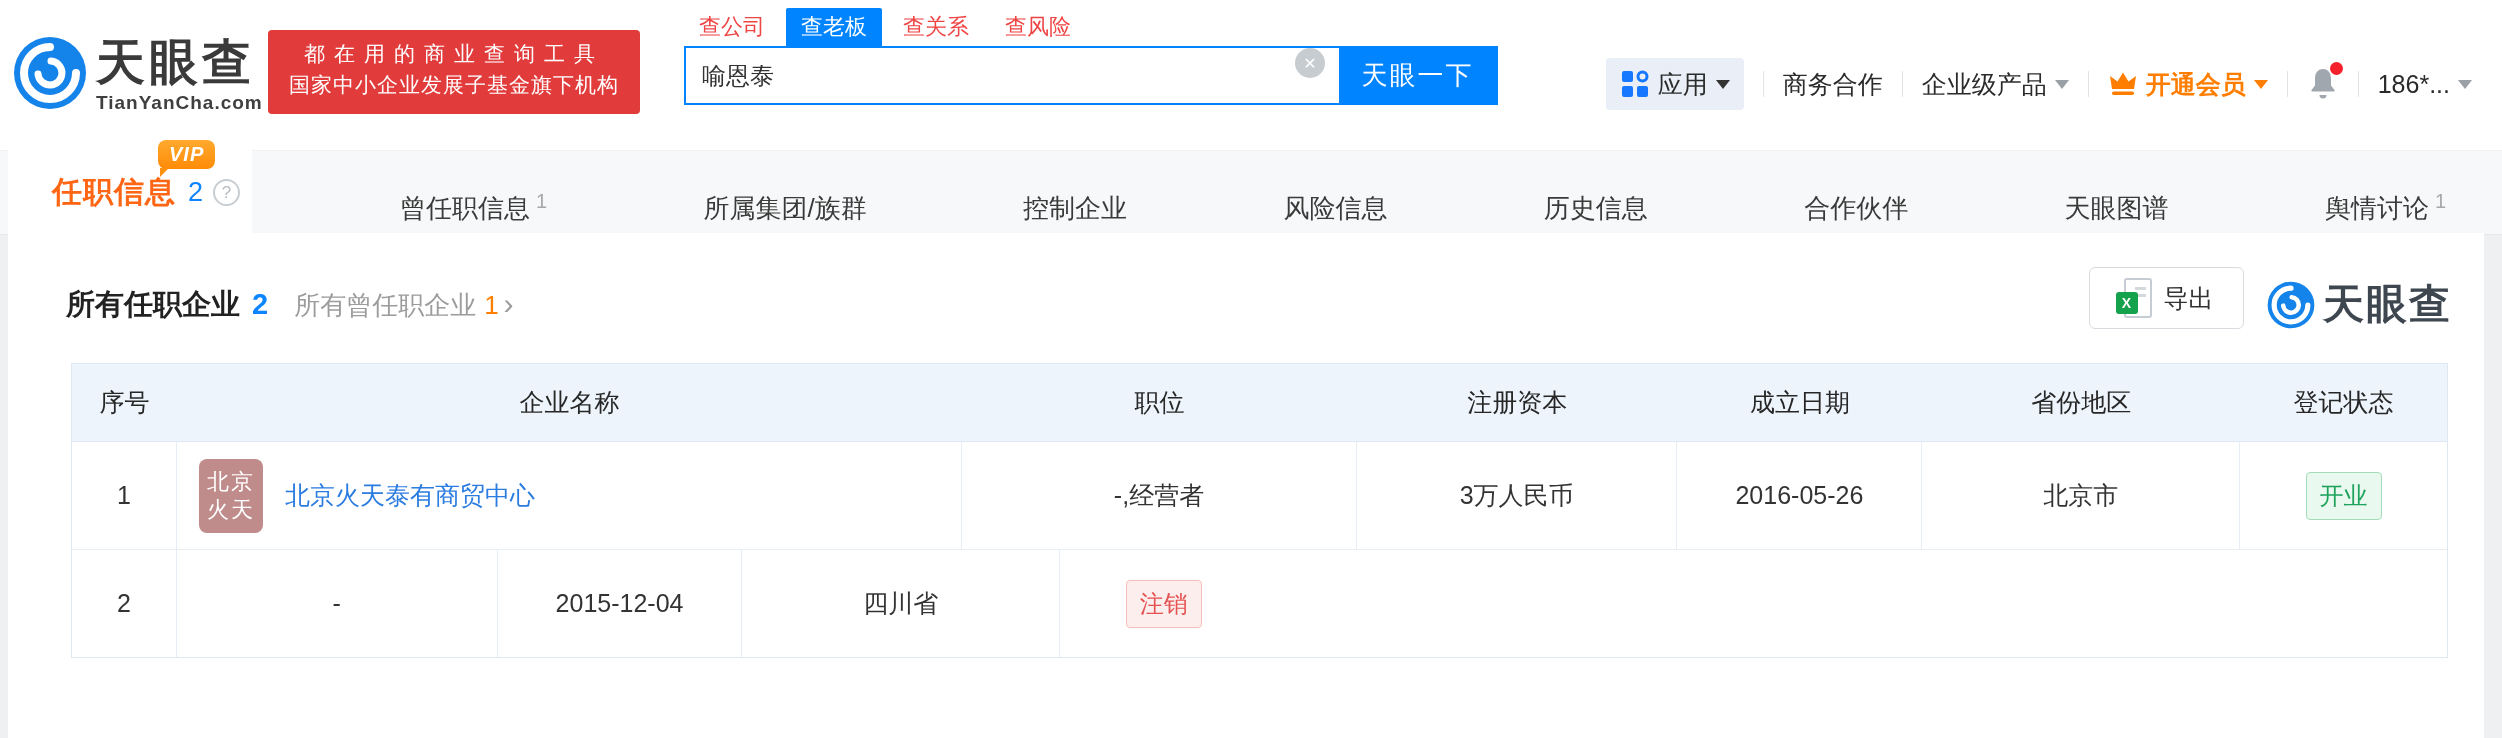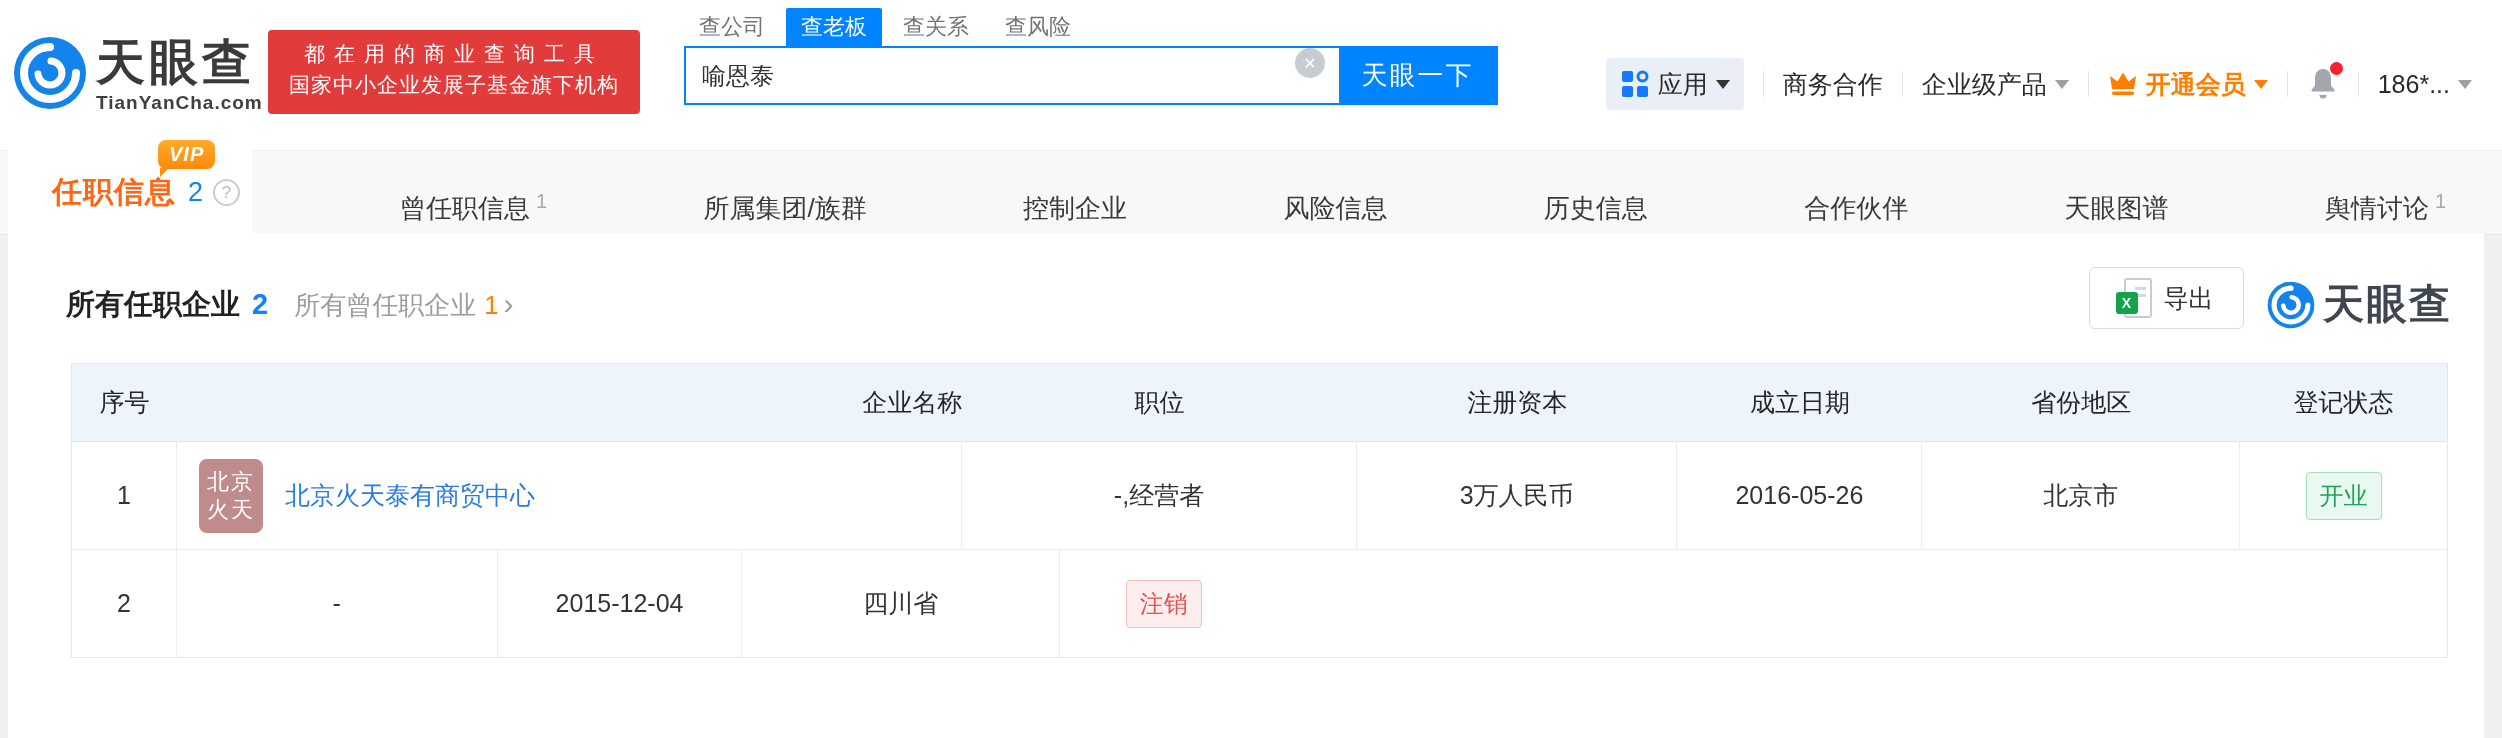--- a/index.html
+++ b/index.html
@@ -11,21 +11,21 @@
   .logo{position:absolute;left:13px;top:36px;width:74px;height:74px;}
   .brandtext{position:absolute;left:96px;top:34px;}
   .brand-name{font-size:49px;font-weight:bold;color:#3a3a3a;letter-spacing:4px;line-height:56px;}
   .brand-domain{font-size:19px;font-weight:bold;color:#3f3f3f;letter-spacing:1px;margin-top:2px;}
   .banner{position:absolute;left:268px;top:30px;width:372px;height:84px;background:#e23b3b;border-radius:4px;color:#fff;text-align:center;box-sizing:border-box;padding-top:9px;}
   .banner-line1{font-size:21px;letter-spacing:9px;line-height:30px;}
   .banner-line2{font-size:21px;letter-spacing:1px;line-height:32px;}
 
   
   .search-tabs{position:absolute;left:684px;top:8px;display:flex;align-items:flex-end;height:38px;}
-  .search-tab{font-size:22px;color:#737373;padding:0 15px;height:38px;line-height:38px;cursor:pointer;margin-right:6px;}
+  .search-tab{font-size:22px;color:#ef4444;padding:0 15px;height:38px;line-height:38px;cursor:pointer;margin-right:6px;}
   .search-tab.active{background:#0084ff;color:#fff;border-radius:2px 2px 0 0;}
   .search-box{position:absolute;left:684px;top:46px;width:814px;height:59px;box-sizing:border-box;border:2px solid #0084ff;background:#fff;display:flex;}
   .search-input{flex:1;border:none;outline:none;font-size:24px;color:#333;padding-left:16px;font-family:inherit;background:transparent;}
   .clear-btn{width:30px;height:30px;border-radius:50%;background:#c7ccd1;color:#fff;font-size:16px;display:flex;align-items:center;justify-content:center;margin-right:14px;cursor:pointer;flex:none;}
   .search-btn{width:157px;align-self:stretch;background:#0084ff;color:#fff;font-size:26px;display:flex;align-items:center;justify-content:center;cursor:pointer;flex:none;letter-spacing:2px;}
 
   
   .nav{position:absolute;right:30px;top:58px;height:52px;display:flex;align-items:center;}
   .nav-sep{width:1px;height:26px;background:#e3e3e3;margin:0 19px;flex:none;}
   .apps-pill{background:#e9eef7;border-radius:4px;height:52px;display:flex;align-items:center;padding:0 14px;cursor:pointer;}
@@ -66,21 +66,21 @@
   .xl-sq{position:absolute;left:-4px;bottom:4px;width:22px;height:22px;background:#15a24d;border-radius:3px;color:#fff;font-size:14px;font-weight:bold;display:flex;align-items:center;justify-content:center;}
   .xl-sq::after{content:'X';}
   .export-label{font-size:25px;color:#333;margin-left:12px;}
   .watermark{position:absolute;left:2259px;top:44px;display:flex;align-items:center;}
   .wm-text{font-size:41px;font-weight:bold;color:#3e4650;letter-spacing:2px;margin-left:8px;}
 
   
   .tbl{position:absolute;left:63px;top:130px;width:2377px;border:1px solid #dfe8f1;box-sizing:border-box;}
   .thead{display:flex;height:77px;background:#edf4fb;align-items:center;border-bottom:1px solid #dfe8f1;}
   .th{text-align:center;font-size:25px;color:#262626;}
-  .c0{width:4.42%;}.c1{width:33.06%;text-align:right;}.c2{width:16.62%;}.c3{width:13.5%;}.c4{width:10.31%;}.c5{width:13.38%;}.c6{width:8.71%;}
+  .c0{width:4.42%;}.c1{width:33.06%;}.c2{width:16.62%;}.c3{width:13.5%;}.c4{width:10.31%;}.c5{width:13.38%;}.c6{width:8.71%;}
   .tr{display:flex;height:107px;align-items:stretch;background:#fff;}
   .tr + .tr{border-top:1px solid #e6edf4;}
   .td{display:flex;align-items:center;justify-content:center;font-size:25px;color:#333;border-right:1px solid #e6edf4;box-sizing:border-box;}
   .td:last-child{border-right:none;}
   .td.company{justify-content:flex-start;padding-left:22px;}
   .cbadge{width:64px;height:74px;border-radius:8px;color:#fff;font-size:22px;display:flex;flex-direction:column;align-items:center;justify-content:center;line-height:28px;letter-spacing:2px;margin-right:22px;flex:none;}
   .clink{color:#2b7ce0;font-size:25px;text-decoration:none;cursor:pointer;}
   .status{padding:7px 13px;border-radius:4px;font-size:24px;border:1px solid;}
   .status-open{color:#1fa35c;background:#e9f9ef;border-color:#a3dcba;}
   .status-cancel{color:#e45252;background:#fdeeee;border-color:#f3c0c0;}

